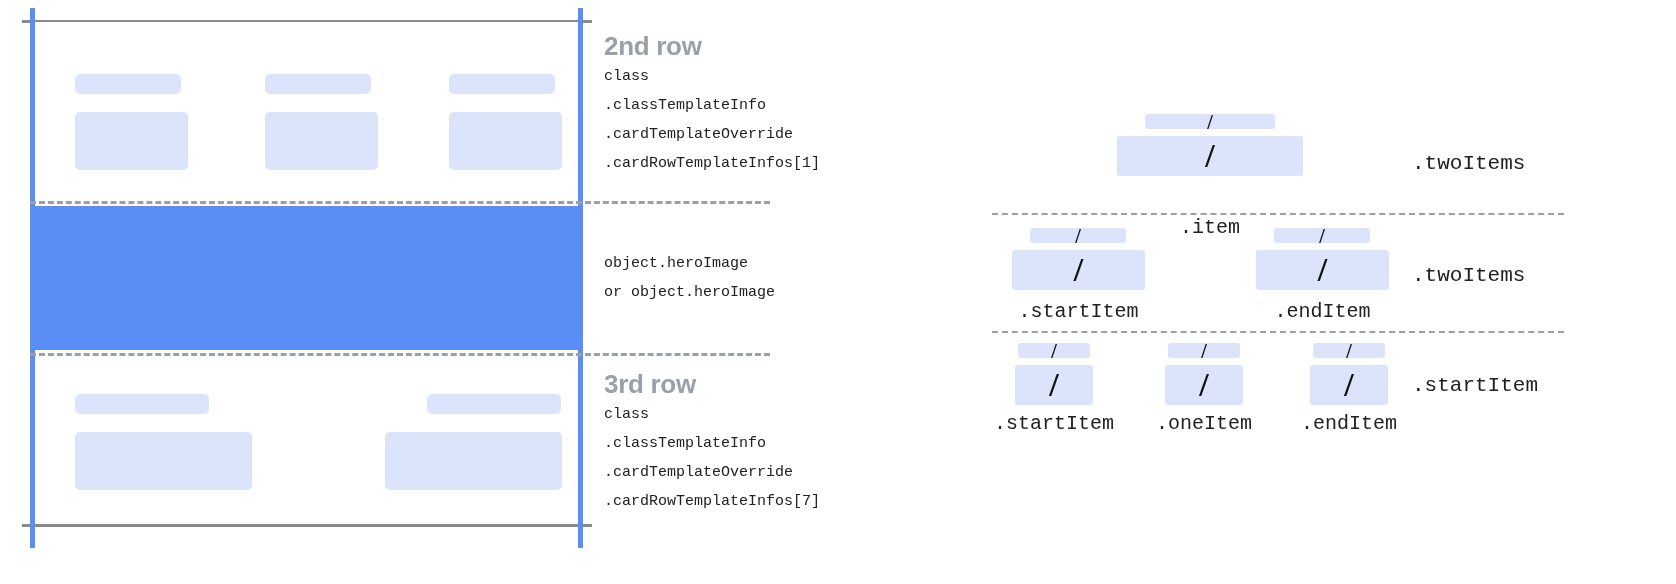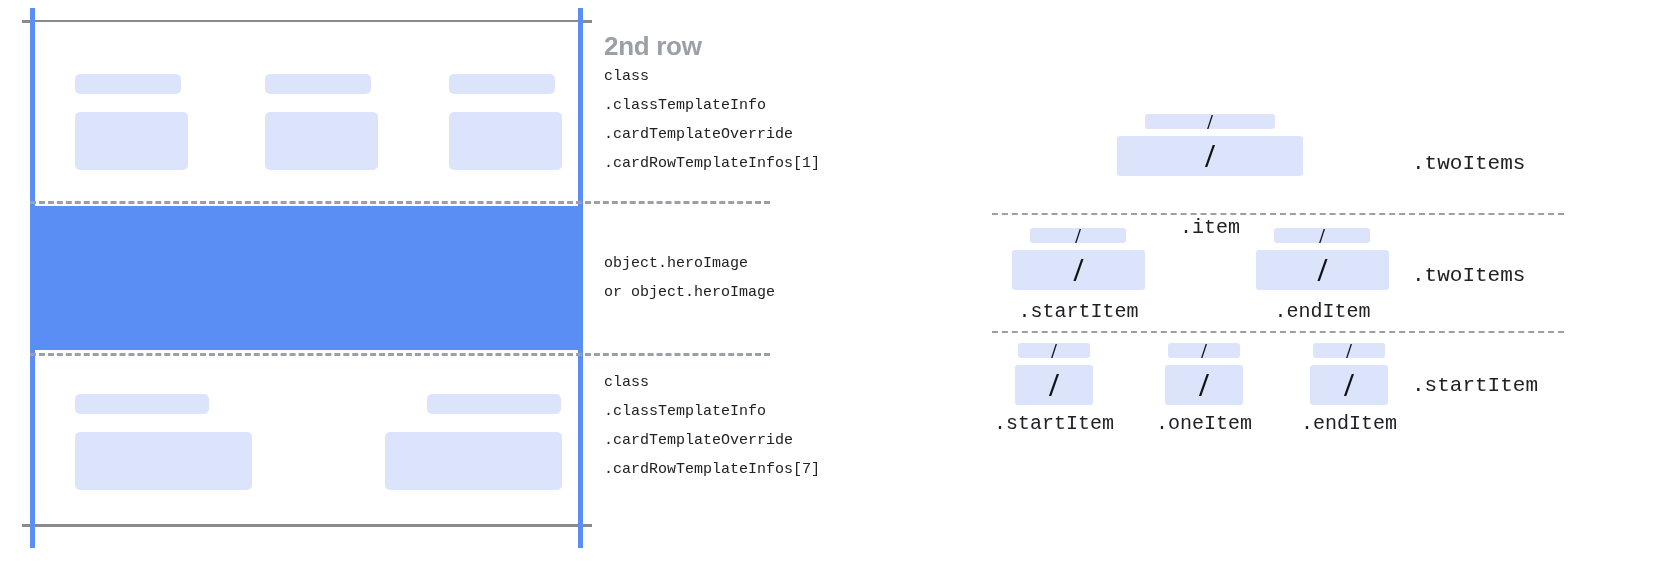--- a/index.html
+++ b/index.html
@@ -230,20 +230,21 @@
     <div class="code">.cardTemplateOverride</div>
     <div class="code">.cardRowTemplateInfos[1]</div>
   </div>
 
   <div class="annot a-hero">
     <div class="code">object.heroImage</div>
     <div class="code">or object.heroImage</div>
   </div>
 
   <div class="annot a-row3">
+    <div class="head">3rd row</div>
     <div class="code">class</div>
     <div class="code">.classTemplateInfo</div>
     <div class="code">.cardTemplateOverride</div>
     <div class="code">.cardRowTemplateInfos[7]</div>
   </div>
 
   <div class="right-diagram">
 
     <div class="slot" style="left:157px; top:114px; width:186px;">
       <div class="tbar" style="width:130px; margin-left:28px;">

